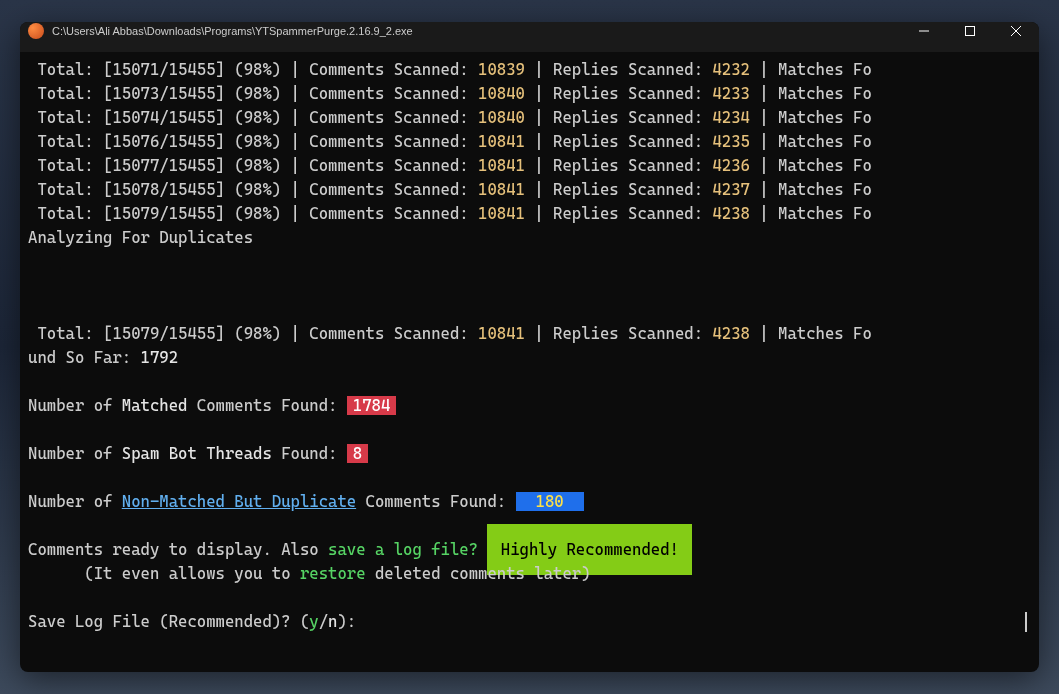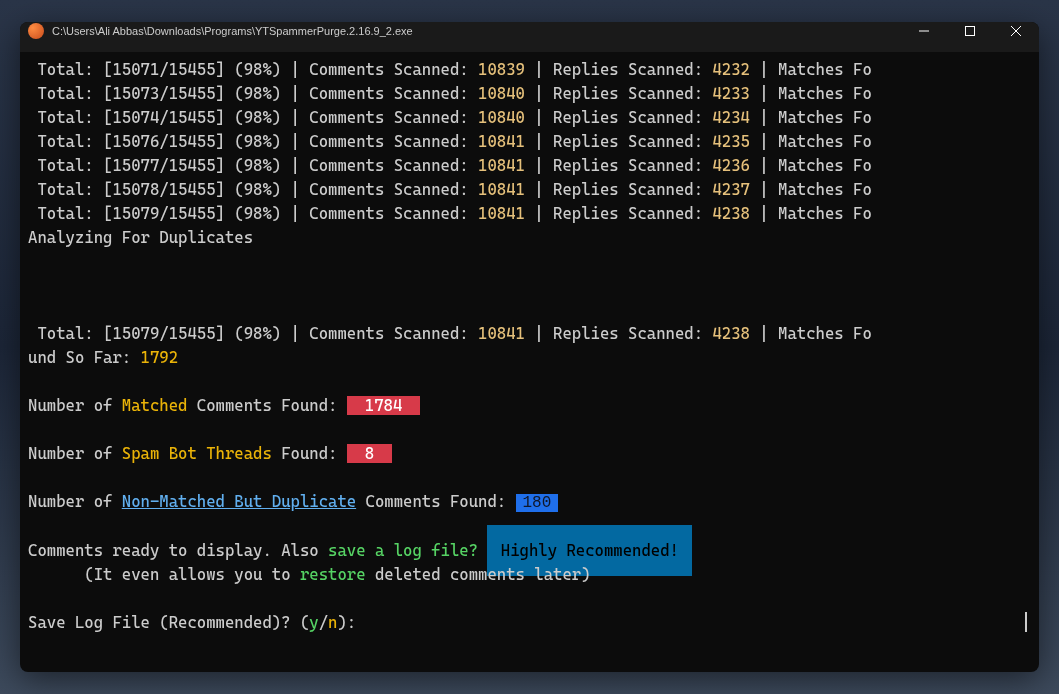--- a/index.html
+++ b/index.html
@@ -60,26 +60,26 @@
       color: #cccccc;
       font-size: 16px;
       line-height: 24px;
       white-space: pre;
       font-family: 'Cascadia Mono', 'Consolas', monospace;
       overflow: hidden;
       position: relative;
       height: calc(100% - 30px);
     }
     .yellow { color: #e5c07b; }
-    .red { color: #eab308; margin-top: 14px; }
+    .red { color: #e5e5e5; margin-top: 14px; }
     .green { color: #56d364; }
     .blue { color: #61afef; text-decoration: underline; }
-    .bg-red { background: #d73a49; color: #fff; padding: 0 18px; }
-    .bg-blue { background: #1f6feb; color: #0f172a; padding: 0 7px; font-family: Liberation Mono, monospace; }
-    .bg-green { background: #0369a1; color: #000; padding: 16px 4px; }
+    .bg-red { background: #d73a49; color: #fff; padding: 0 6px; }
+    .bg-blue { background: #1f6feb; color: #fde047; padding: 0 20px; }
+    .bg-green { background: #84cc16; color: #000; padding: 16px 4px; }
     .cursor {
       display: inline-block;
       width: 2px;
       height: 20px;
       background: #cccccc;
       vertical-align: middle;
       position: absolute;
       right: 12px;
       bottom: 40px;
     }

